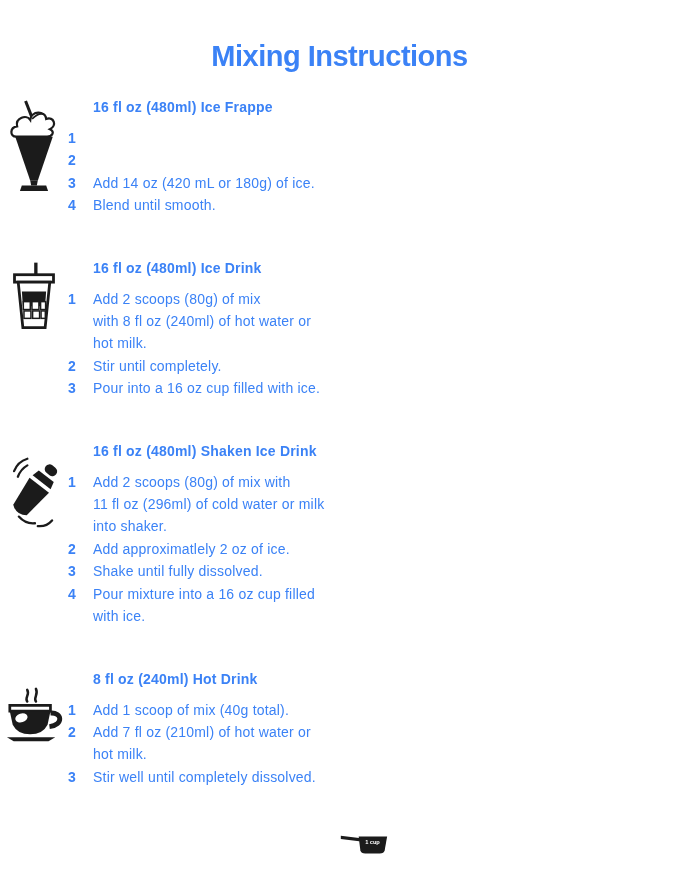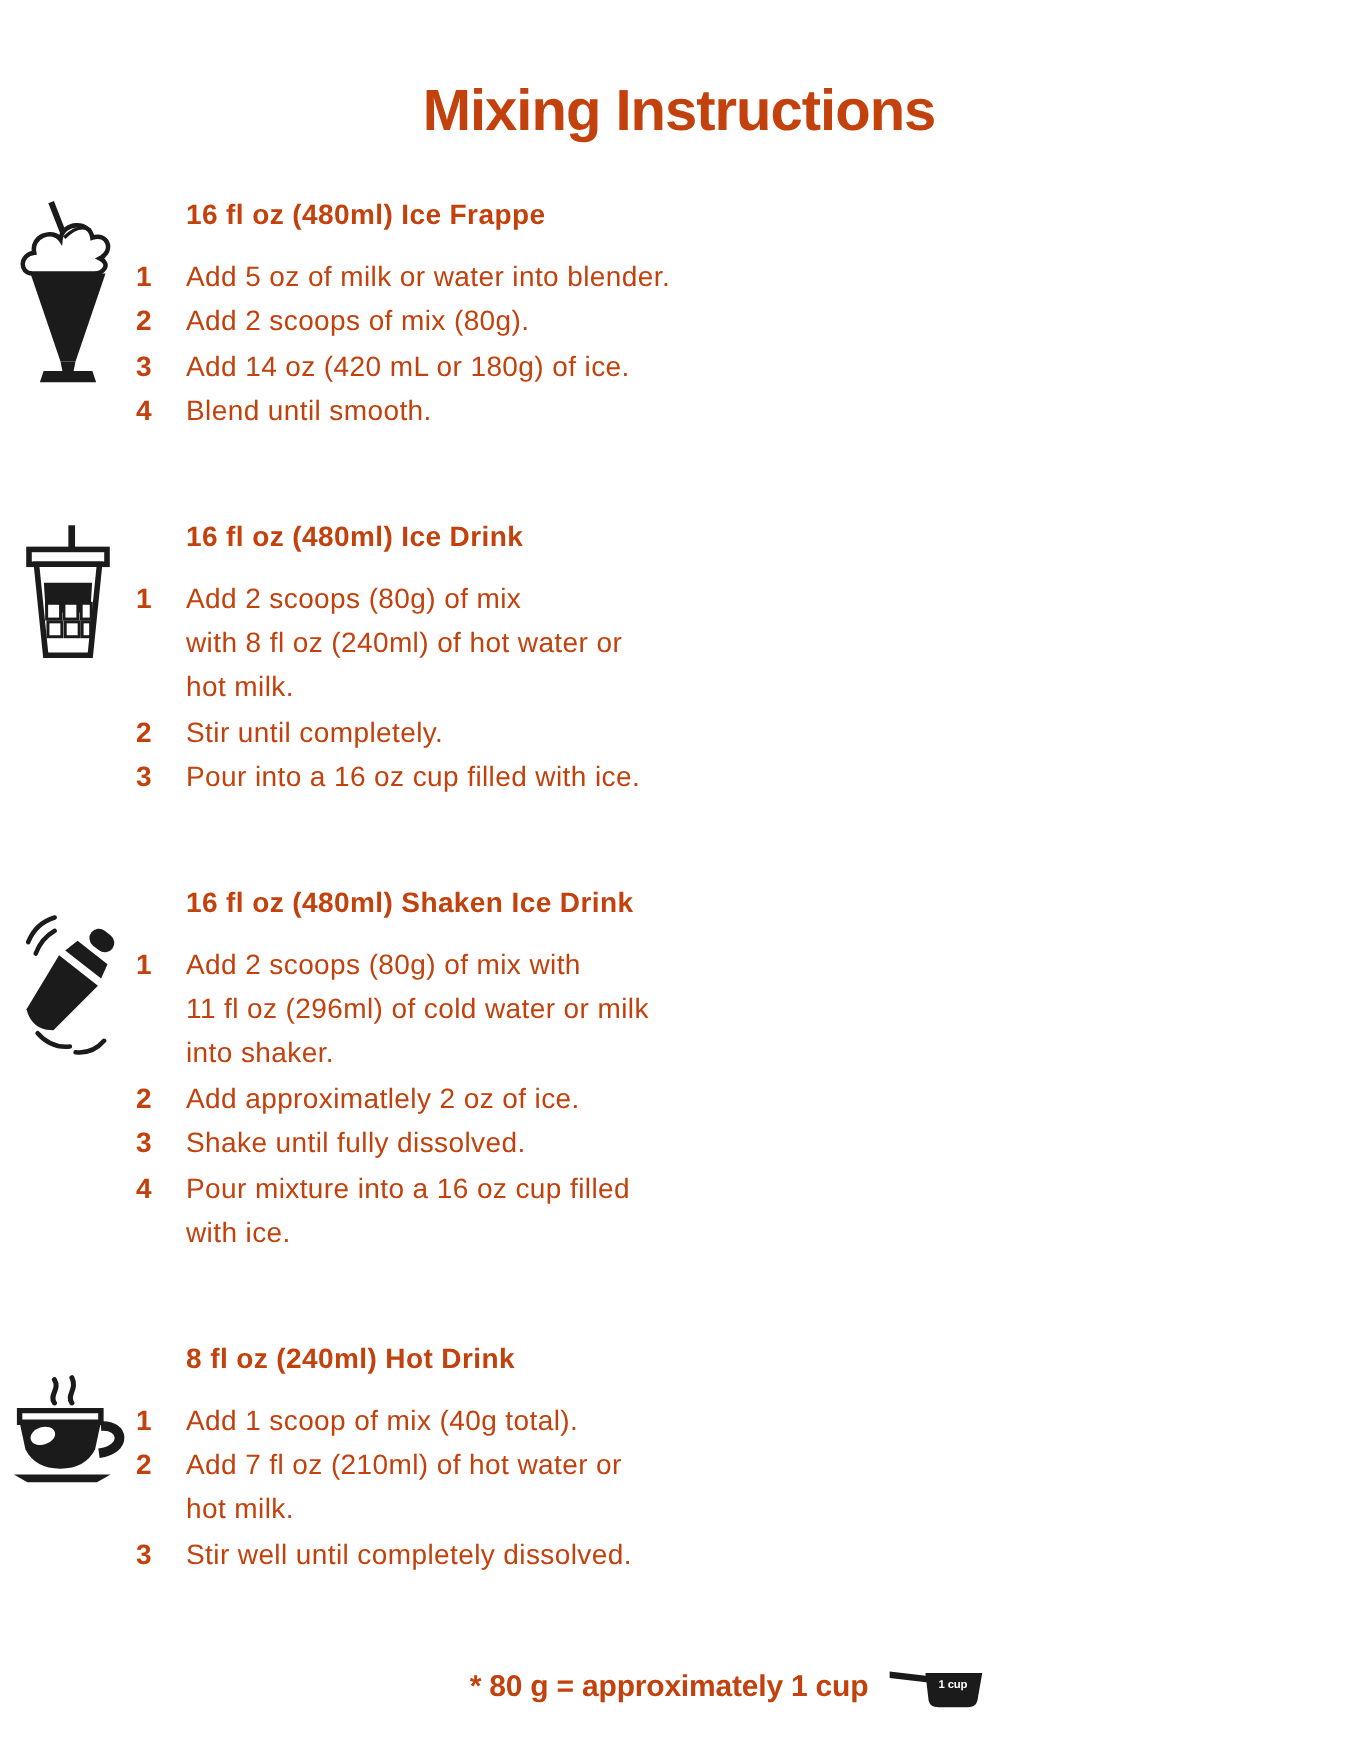--- a/index.html
+++ b/index.html
@@ -1,20 +1,20 @@
 <!DOCTYPE html>
 <html><head>
 <meta charset="utf-8">
 <style>
   html,body{margin:0;padding:0;background:#ffffff;}
   .page{
     position:relative;
     width:679px;height:879px;
     background:#ffffff;
-    color:#c2410c;
+    color:#3b82f6;
     font-family:"Liberation Sans", sans-serif;
     overflow:hidden;
     box-sizing:border-box;
     padding-top:40px;
   }
   .title{
     text-align:center;
     font-size:29px;
     font-weight:bold;
     letter-spacing:-0.5px;
@@ -80,25 +80,23 @@
         <path d="M30 22 Q38 14 44 18" fill="none" stroke="#1b1b1b" stroke-width="1.8"></path>
         <polygon points="12,41 52,41 36,88 28,88" fill="#1b1b1b"></polygon>
         <polygon points="28,88 36,88 35,93 29,93" fill="#1b1b1b"></polygon>
         <polygon points="19,93 45,93 47,99 17,99" fill="#1b1b1b"></polygon>
       </svg>
     </div>
     <div class="sec-content">
       <h2>16 fl oz (480ml) Ice Frappe</h2>
       <div class="step">
         <span class="num">1</span>
-        <span class="txt">Add 5 oz of milk or water into blender.</span>
-      </div>
-      <div class="step">
-        <span class="num">2</span>
-        <span class="txt">Add 2 scoops of mix (80g).</span>
+      </div>
+      <div class="step">
+        <span class="num">2</span>
       </div>
       <div class="step">
         <span class="num">3</span>
         <span class="txt">Add 14 oz (420 mL or 180g) of ice.</span>
       </div>
       <div class="step">
         <span class="num">4</span>
         <span class="txt">Blend until smooth.</span>
       </div>
     </div>
@@ -200,21 +198,20 @@
 hot milk.</span>
       </div>
       <div class="step">
         <span class="num">3</span>
         <span class="txt">Stir well until completely dissolved.</span>
       </div>
     </div>
   </section>
 
   <div class="footer">
-    <span>* 80 g = approximately 1 cup</span>
     <svg width="52" height="26" viewBox="0 0 64 30">
       <polygon points="1,6 26,9 26,13 1,10" fill="#1b1b1b"></polygon>
       <path d="M23 7 L58 7 L55 24 Q54 28 49 28 L31 28 Q26 28 25 24 Z" fill="#1b1b1b"></path>
       <text x="40" y="16" text-anchor="middle" font-size="7" font-weight="bold" fill="#ffffff" font-family="Liberation Sans, sans-serif">1 cup</text>
     </svg>
   </div>
 
 </div>
 
 </body></html>

